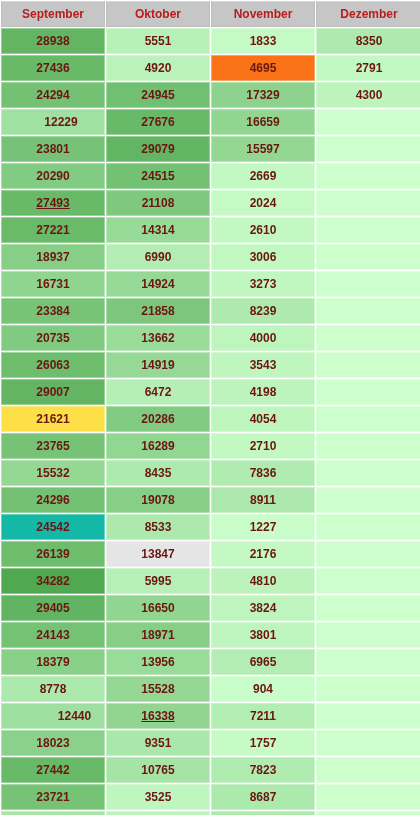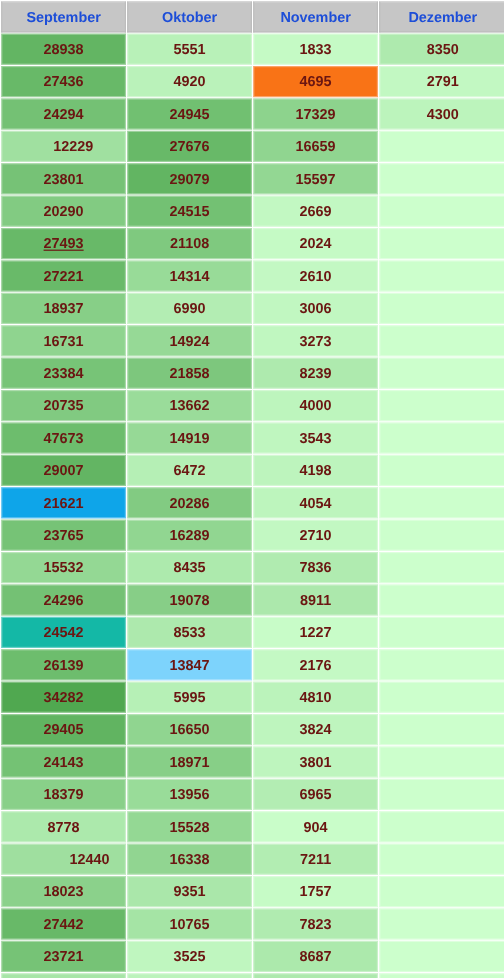--- a/index.html
+++ b/index.html
@@ -18,21 +18,21 @@
     border-collapse:separate;
     border-spacing:1px;
     width:420px;
     table-layout:fixed;
     background:#ffffff;
   }
   col.c{width:104px;}
   col.c4{width:106px;}
   th{
     background:#c6c6c6;
-    color:#1d4ed8;
+    color:#b91c1c;
     font-size:12px;
     font-weight:bold;
     text-align:center;
     height:26px;
     padding:0;
     border:1px solid #bdbdbd;
     border-top:1px solid #d8d8d8;
     box-sizing:border-box;
   }
   td{
@@ -133,33 +133,33 @@
           <td style="background: rgb(174, 234, 174);">8239</td>
           <td style="background: rgb(204, 255, 204);"></td>
         </tr>
         <tr>
           <td style="background: rgb(129, 202, 129);">20735</td>
           <td style="background: rgb(154, 220, 154);">13662</td>
           <td style="background: rgb(189, 245, 189);">4000</td>
           <td style="background: rgb(204, 255, 204);"></td>
         </tr>
         <tr>
-          <td style="background: rgb(109, 189, 109);">47673</td>
+          <td style="background: rgb(109, 189, 109);">26063</td>
           <td style="background: rgb(150, 217, 150);">14919</td>
           <td style="background: rgb(191, 246, 191);">3543</td>
           <td style="background: rgb(204, 255, 204);"></td>
         </tr>
         <tr>
           <td style="background: rgb(99, 181, 99);">29007</td>
           <td style="background: rgb(181, 239, 181);">6472</td>
           <td style="background: rgb(189, 244, 189);">4198</td>
           <td style="background: rgb(204, 255, 204);"></td>
         </tr>
         <tr>
-          <td style="background: #0ea5e9;">21621</td>
+          <td style="background: #fde047;">21621</td>
           <td style="background: rgb(130, 203, 130);">20286</td>
           <td style="background: rgb(189, 245, 189);">4054</td>
           <td style="background: rgb(204, 255, 204);"></td>
         </tr>
         <tr>
           <td style="background: rgb(118, 195, 118);">23765</td>
           <td style="background: rgb(145, 214, 145);">16289</td>
           <td style="background: rgb(194, 248, 194);">2710</td>
           <td style="background: rgb(204, 255, 204);"></td>
         </tr>
@@ -176,21 +176,21 @@
           <td style="background: rgb(204, 255, 204);"></td>
         </tr>
         <tr>
           <td style="background: #14b8a6;">24542</td>
           <td style="background: rgb(173, 233, 173);">8533</td>
           <td style="background: rgb(200, 252, 200);">1227</td>
           <td style="background: rgb(204, 255, 204);"></td>
         </tr>
         <tr>
           <td style="background: rgb(109, 189, 109);">26139</td>
-          <td style="background: #7dd3fc;">13847</td>
+          <td style="background: #e5e5e5;">13847</td>
           <td style="background: rgb(196, 249, 196);">2176</td>
           <td style="background: rgb(204, 255, 204);"></td>
         </tr>
         <tr>
           <td style="background: rgb(80, 168, 80);">34282</td>
           <td style="background: rgb(182, 240, 182);">5995</td>
           <td style="background: rgb(187, 243, 187);">4810</td>
           <td style="background: rgb(204, 255, 204);"></td>
         </tr>
         <tr>
@@ -212,21 +212,21 @@
           <td style="background: rgb(204, 255, 204);"></td>
         </tr>
         <tr>
           <td style="background: rgb(172, 233, 172);">8778</td>
           <td style="background: rgb(148, 216, 148);">15528</td>
           <td style="background: rgb(201, 253, 201);">904</td>
           <td style="background: rgb(204, 255, 204);"></td>
         </tr>
         <tr>
           <td style="background: rgb(159, 223, 159); padding-left: 43px;">12440</td>
-          <td style="background: rgb(145, 213, 145);">16338</td>
+          <td style="background: rgb(145, 213, 145); text-decoration: underline;">16338</td>
           <td style="background: rgb(178, 237, 178);">7211</td>
           <td style="background: rgb(204, 255, 204);"></td>
         </tr>
         <tr>
           <td style="background: rgb(139, 209, 139);">18023</td>
           <td style="background: rgb(170, 231, 170);">9351</td>
           <td style="background: rgb(198, 251, 198);">1757</td>
           <td style="background: rgb(204, 255, 204);"></td>
         </tr>
         <tr>

